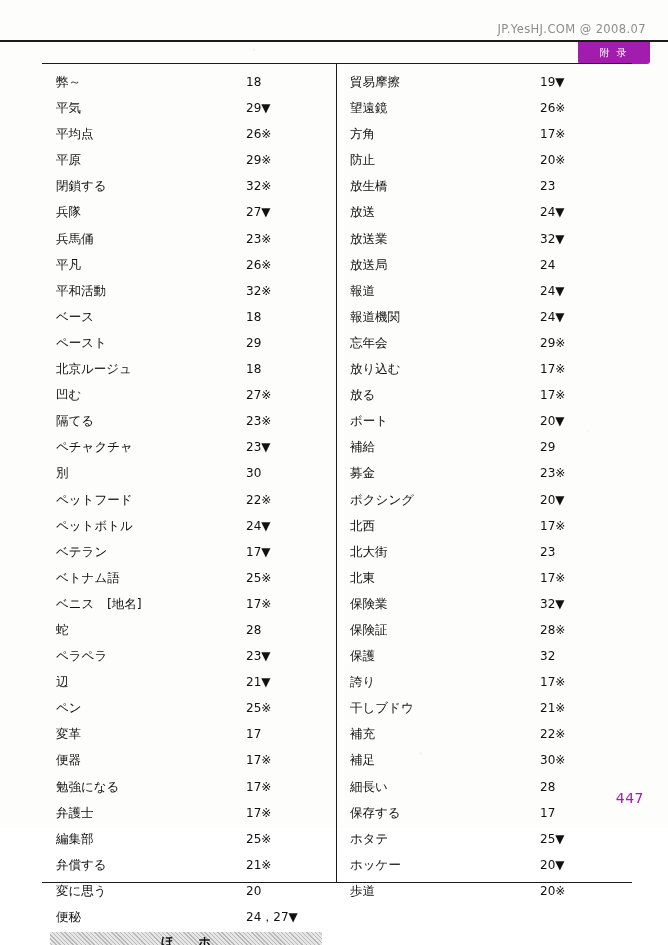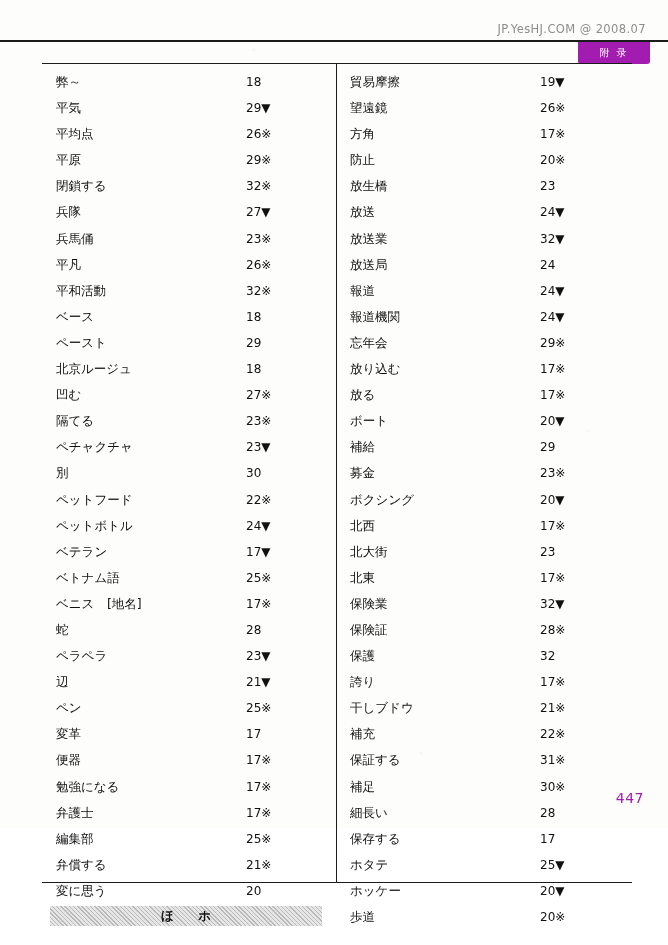--- a/index.html
+++ b/index.html
@@ -294,20 +294,24 @@
           <span class="page-ref">25※</span>
         </div>
         <div class="entry">
           <span class="term">弁償する</span>
           <span class="page-ref">21※</span>
         </div>
         <div class="entry">
           <span class="term">変に思う</span>
           <span class="page-ref">20</span>
         </div>
+        <div class="entry">
+          <span class="term">便秘</span>
+          <span class="page-ref">24，27▼</span>
+        </div>
         <div class="section-head">
           <div class="band"></div>
           <div class="band-label">ほ　ホ</div>
         </div>
       </div>
     <div class="col col-right" id="col-right">
         <div class="entry">
           <span class="term">貿易摩擦</span>
           <span class="page-ref">19▼</span>
         </div>
@@ -405,24 +409,20 @@
         </div>
         <div class="entry">
           <span class="term">干しブドウ</span>
           <span class="page-ref">21※</span>
         </div>
         <div class="entry">
           <span class="term">補充</span>
           <span class="page-ref">22※</span>
         </div>
         <div class="entry">
-          <span class="term">保証する</span>
-          <span class="page-ref">31※</span>
-        </div>
-        <div class="entry">
           <span class="term">補足</span>
           <span class="page-ref">30※</span>
         </div>
         <div class="entry">
           <span class="term">細長い</span>
           <span class="page-ref">28</span>
         </div>
         <div class="entry">
           <span class="term">保存する</span>
           <span class="page-ref">17</span>

